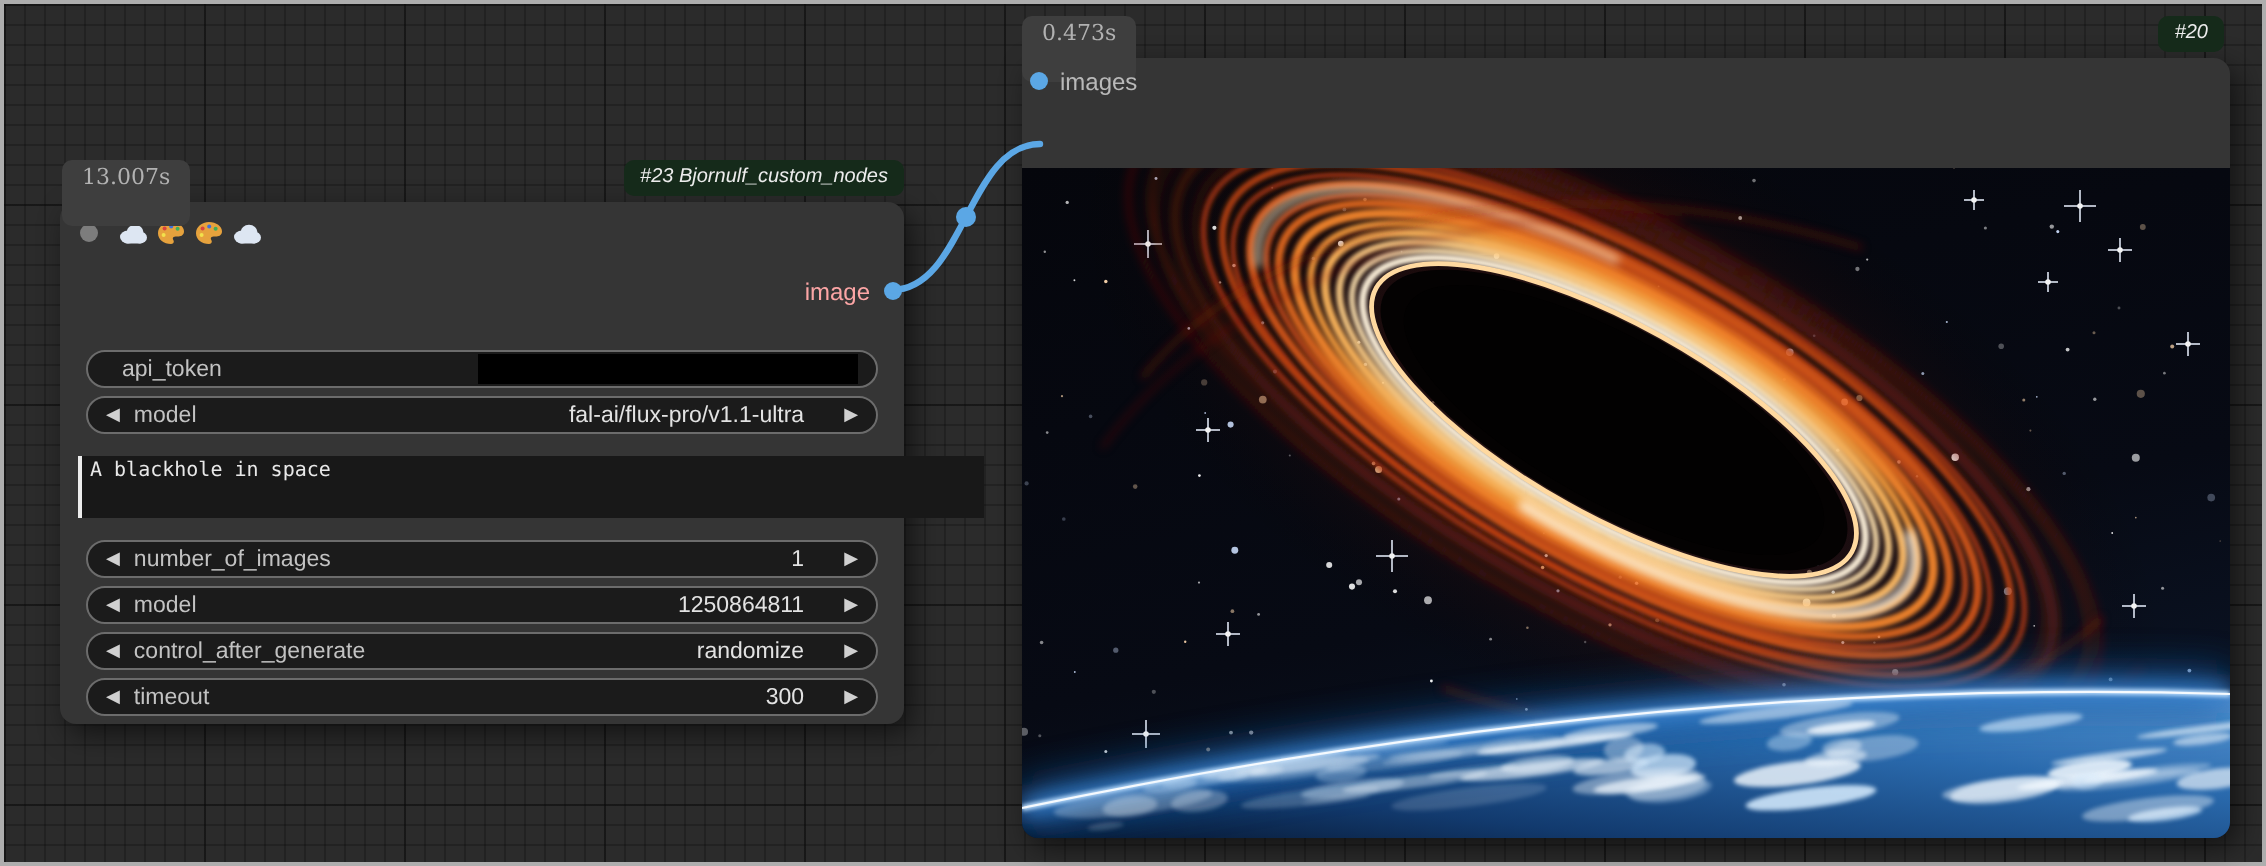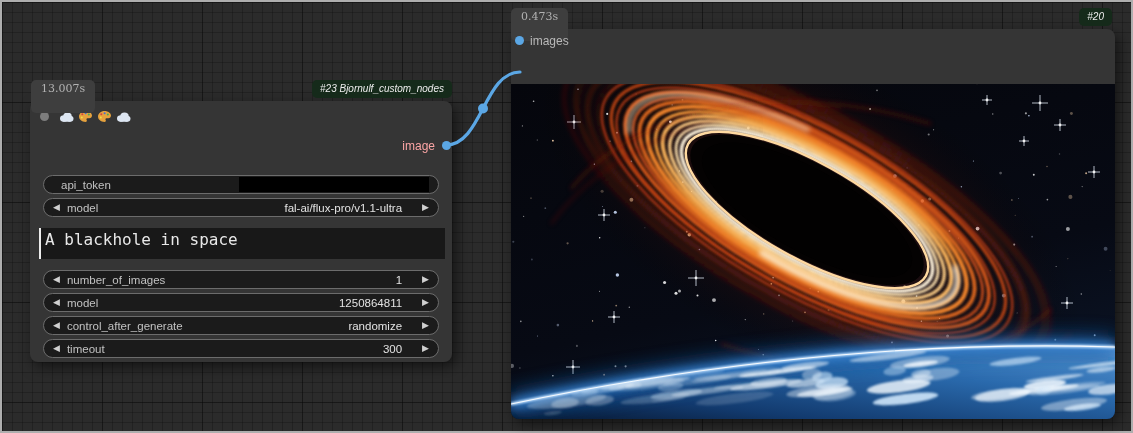--- a/index.html
+++ b/index.html
@@ -49,23 +49,23 @@
     display:flex; align-items:center; font-size:11.5px; padding:0 9px;
     color:#c2c2c2;
   }
   .warrow { font-size:9px; color:#d0d0d0; line-height:1; flex:0 0 auto; }
   .wlabel { margin-left:7px; white-space:nowrap;text-align:right; }
   .widget.no-arrow .wlabel { margin-left:8px; }
   .wvalue { margin-left:auto; margin-right:20px; color:#e2e2e2; white-space:nowrap; }
   .token-mask { position:absolute; right:9px; top:1px; width:190px; height:15px; background:#000; }
 
   .prompt-box {
-    position:absolute; left:9px; width:406px; height:31px;
+    position:absolute; left:9px; width:453px; height:31px;
     background:#181818; border:none; border-left:2px solid #ececec;
-    color:#e8e8e8; font-family:"DejaVu Sans Mono", monospace; font-size:16px;
+    color:#e8e8e8; font-family:"DejaVu Sans Mono", monospace; font-size:10px;
     padding:2px 4px; resize:none; outline:none; overflow:hidden; border-radius:0;
   }
 
   .in-row { position:relative; height:24px; display:flex; align-items:center; }
   .in-label { margin-left:19px; color:#b9b9b9; font-size:12px; }
   .in-dot { position:absolute; left:4px; top:7px; width:9px; height:9px; border-radius:50%; }
 
   .img-wrap { position:absolute; left:0; top:55px; width:604px; height:335px; overflow:hidden;
               border-bottom-left-radius:8px; border-bottom-right-radius:8px; }
 

